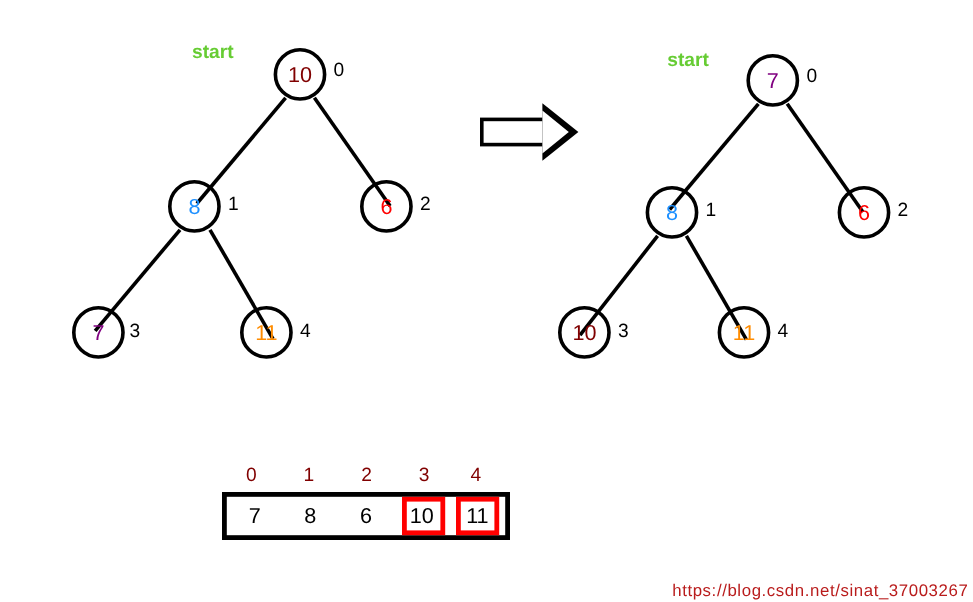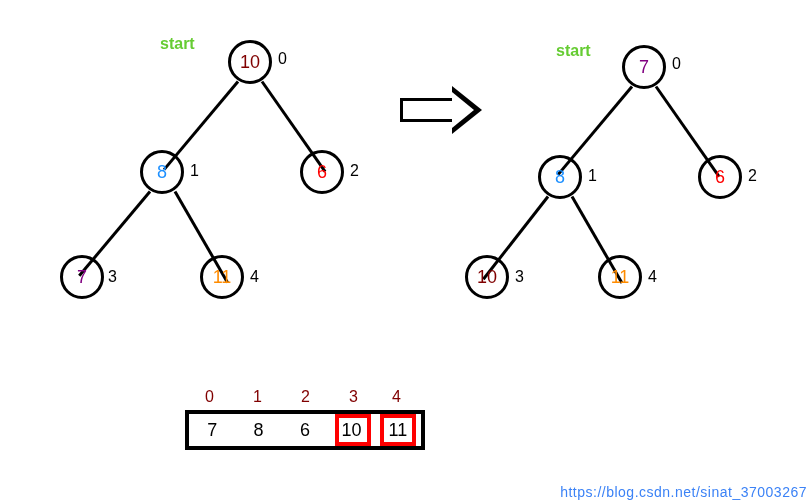--- a/index.html
+++ b/index.html
@@ -95,21 +95,21 @@
   .red-frame {
     position: absolute;
     border: 4px solid #ff0000;
     box-sizing: border-box;
   }
   .watermark {
     position: absolute;
     right: 4px;
     bottom: 2px;
     font-size: 14px;
-    color: #3b82f6;
+    color: #b91c1c;
     letter-spacing: 0.5px;
   }
 </style>
 </head>
 <body>
 
 <div class="canvas">
 
   <div class="start-lbl" style="left:160px; top:35px;">start</div>
 

